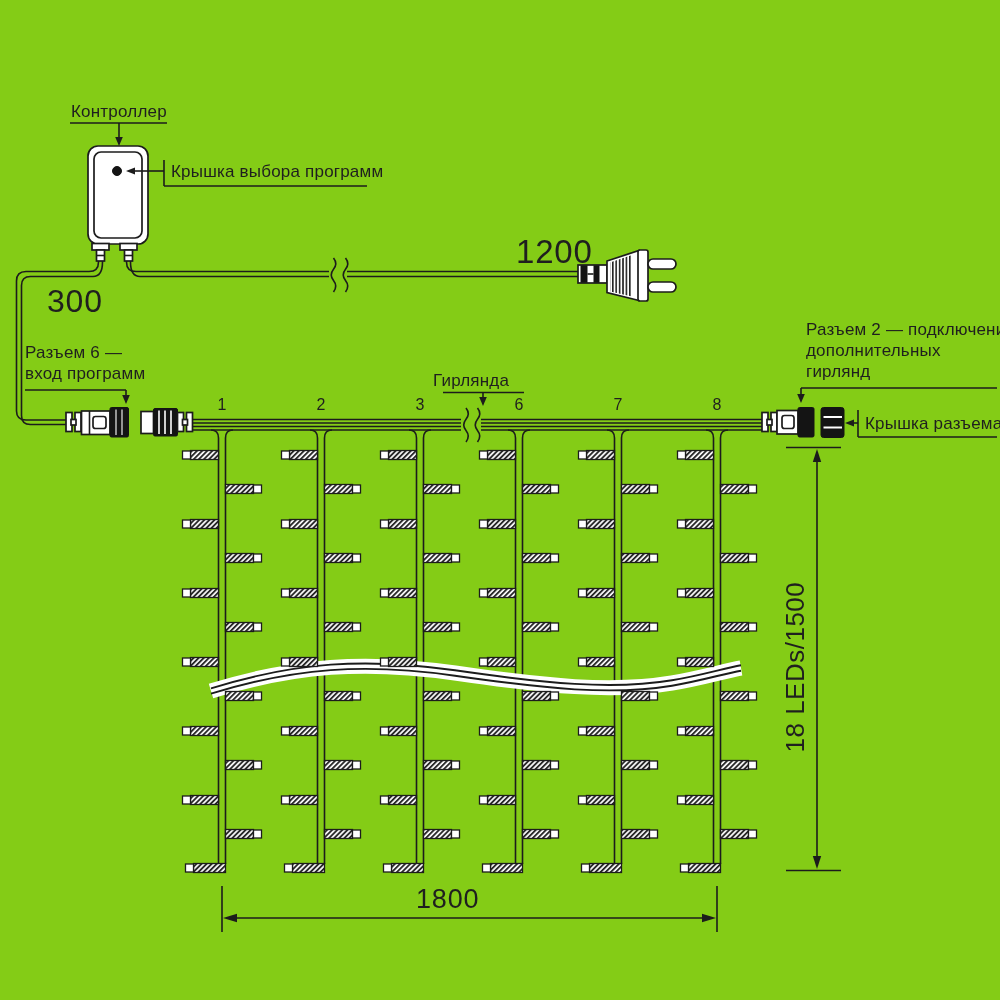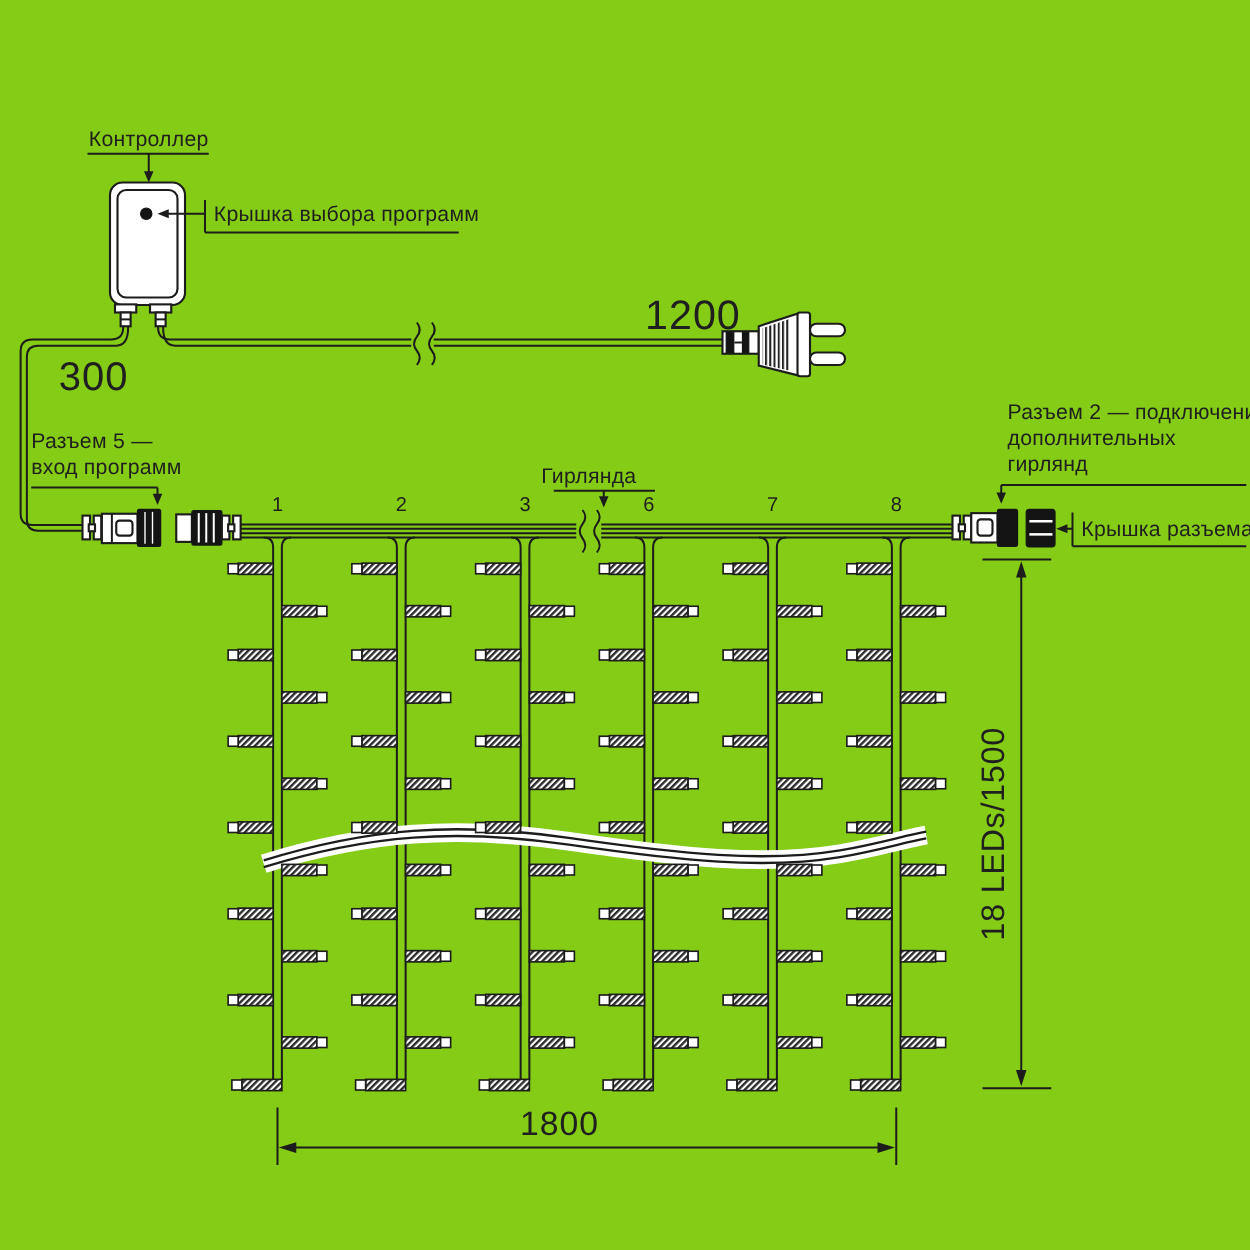--- a/index.html
+++ b/index.html
@@ -354,21 +354,21 @@
     <polygon class="ar" points="223,918 237,913.7 237,922.3"></polygon>
     <polygon class="ar" points="716,918 702,913.7 702,922.3"></polygon>
   </g>
 </svg>
 
 <div class="lbl" style="left:71px;top:101px;">Контроллер</div>
 <div class="lbl" style="left:171px;top:161px;">Крышка выбора программ</div>
 <div class="dim" style="left:33px;top:283px;font-size:32px;margin-left:14px;">300</div>
 <div class="dim" style="left:516px;top:233px;font-size:33px;">1200</div>
 <div class="lbl" style="left:25px;top:342px;">
-  <div>Разъем 5 —</div>
+  <div>Разъем 6 —</div>
   <div>вход программ</div>
 </div>
 <div class="lbl" style="left:433px;top:370px;">Гирлянда</div>
 <div class="lbl" style="left:806px;top:319px;">
   <div>Разъем 2 — подключение</div>
   <div>дополнительных</div>
   <div>гирлянд</div>
 </div>
 <div class="lbl" style="left:865px;top:413px;">Крышка разъема</div>
 <div class="vdim">18 LEDs/1500</div>

